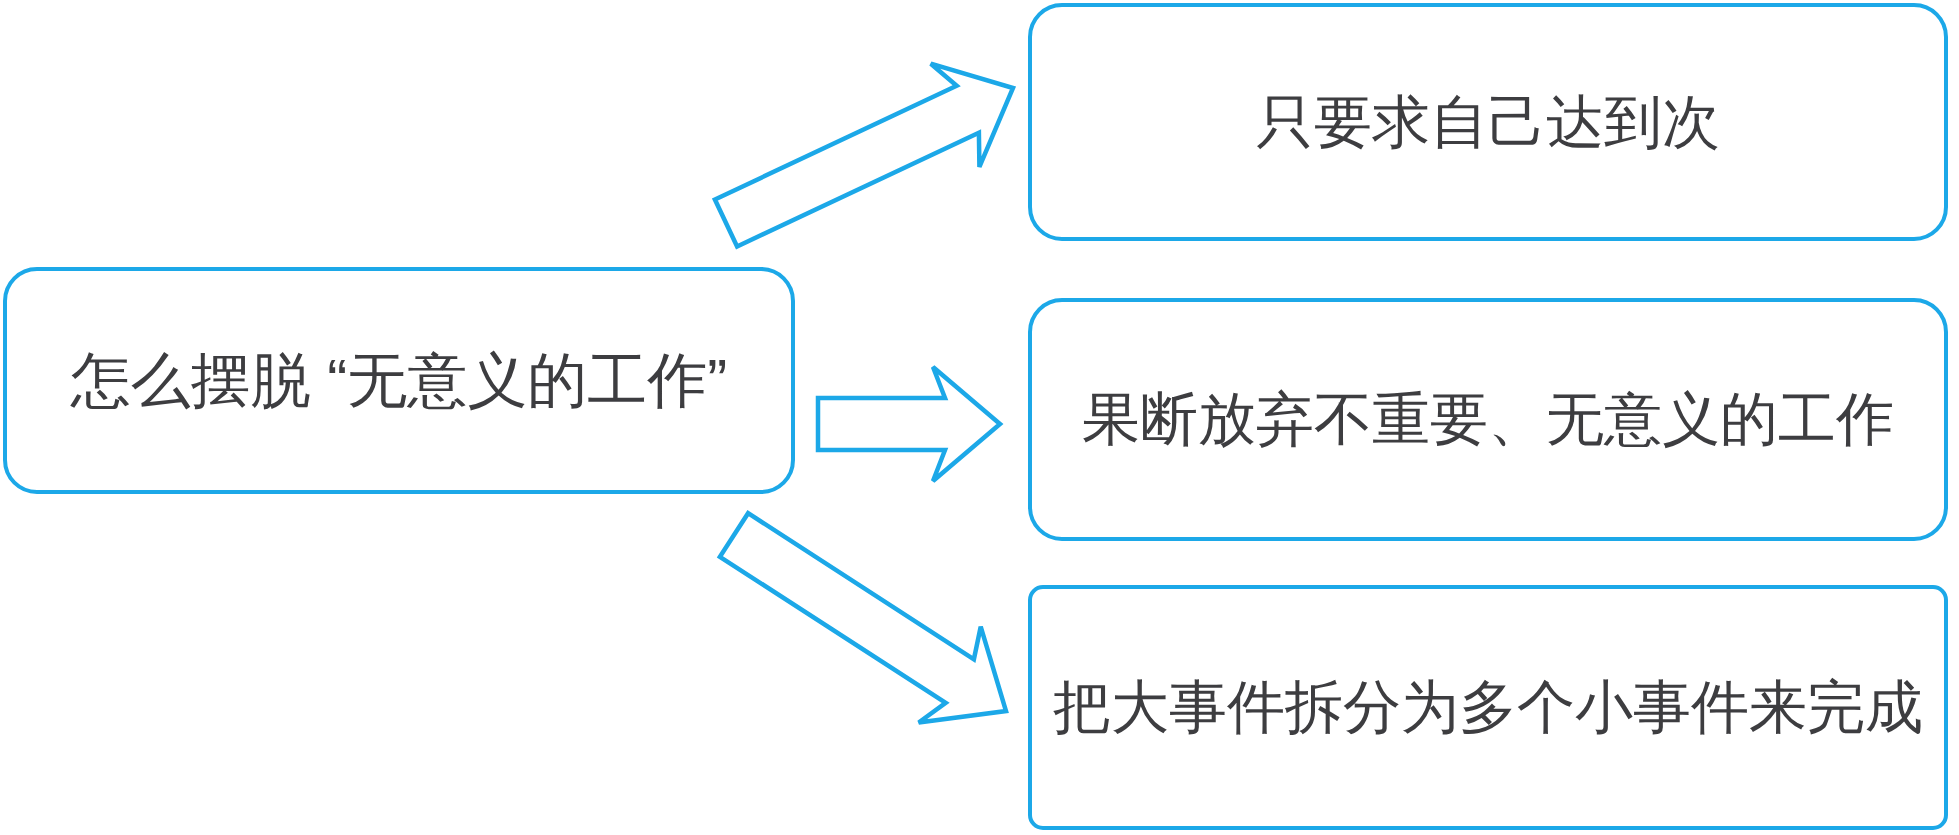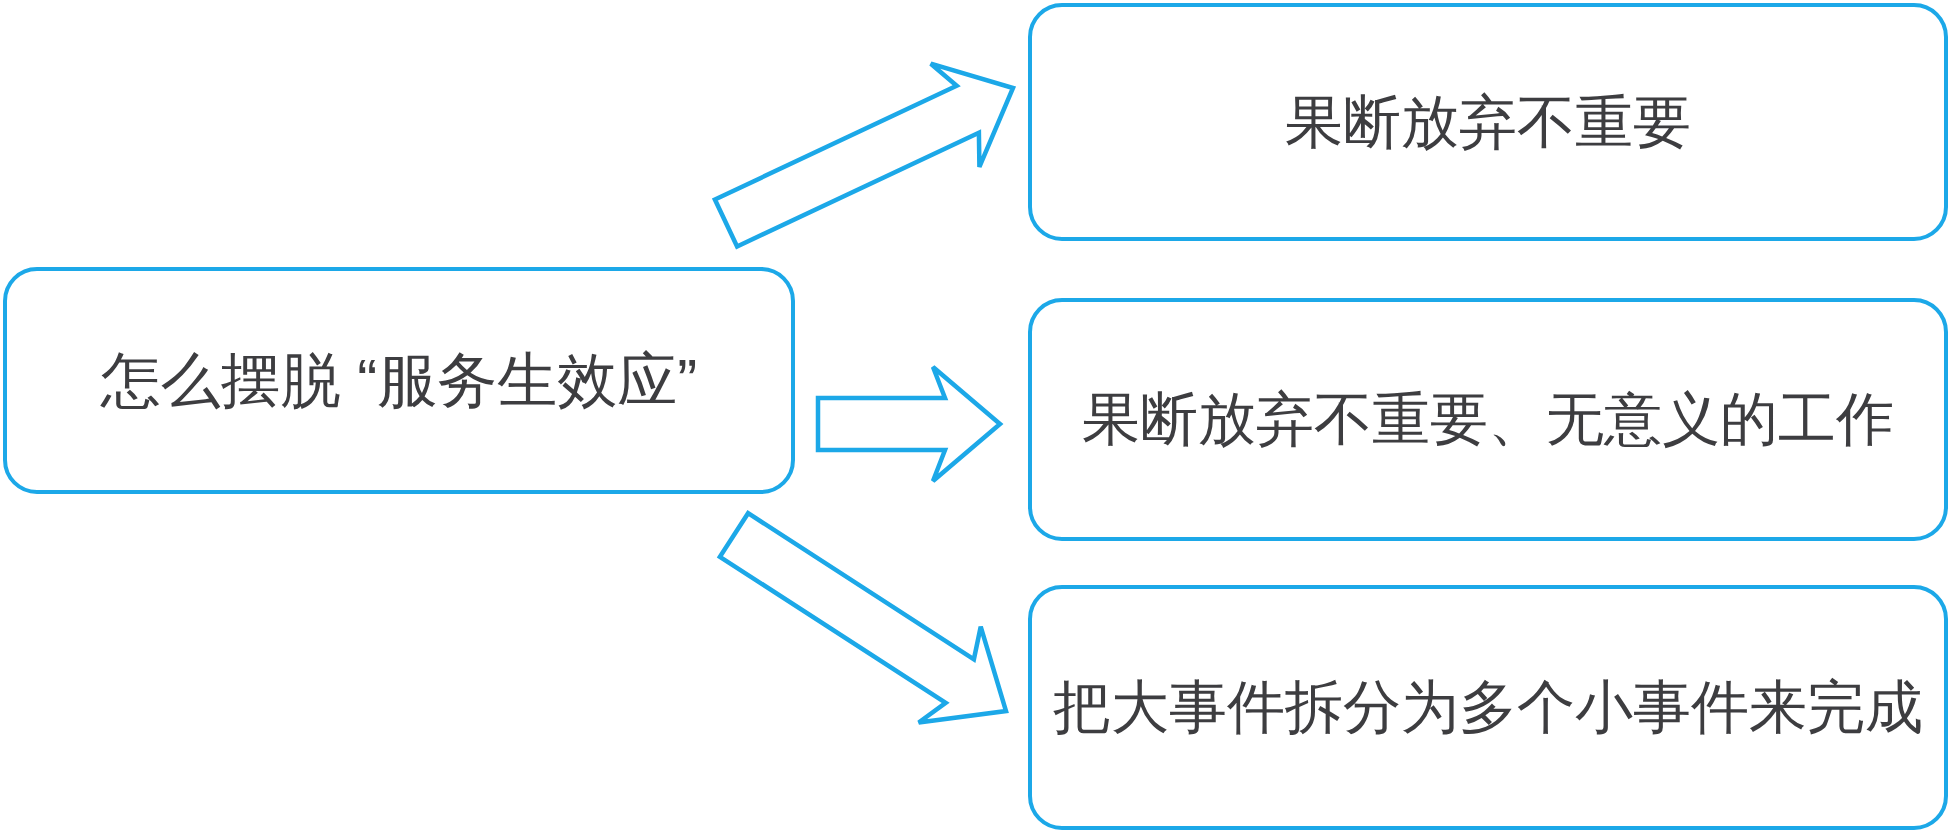--- a/index.html
+++ b/index.html
@@ -28,46 +28,46 @@
     line-height:1.15;
     white-space:nowrap;
   }
   .root-node{
     left:3px;top:267px;width:792px;height:227px;
     font-size:60px;
   }
   .branch-node{left:1028px;width:920px;font-size:58px;}
   .branch-1{top:3px;height:238px;}
   .branch-2{top:298px;height:243px;}
-  .branch-3{top:585px;height:245px;}
+  .branch-3{top:585px;height:245px;border-radius:15px;}
   .arrow-layer{position:absolute;left:0;top:0;width:1959px;height:835px;}
   .arrow{
     fill:var(--node-fill);
     stroke:var(--accent);
     stroke-width:4.5px;
     stroke-linejoin:miter;
   }
 </style>
 </head>
 <body>
 
 <div class="canvas">
 
   <svg class="arrow-layer" viewBox="0 0 1959 835" xmlns="http://www.w3.org/2000/svg" aria-hidden="true">
     <path class="arrow" d="M 737.1,246.5 L 978.9,132.8 L 979.4,166.9 L 1013,88 L 930.8,63.7 L 956.7,85.8 L 714.9,199.5 Z"></path>
     <path class="arrow" d="M 818,450 L 945,450 L 933,481 L 1000,424 L 933,367 L 945,398 L 818,398 Z"></path>
     <path class="arrow" d="M 719.9,556.8 L 945.7,702.9 L 918.7,722.5 L 1006,711 L 980.7,626.7 L 973.9,659.3 L 748.1,513.2 Z"></path>
   </svg>
 
   <div class="node root-node">
-    <span>怎么摆脱 “服务生效应”</span>
+    <span>怎么摆脱 “无意义的工作”</span>
   </div>
 
   <div class="node branch-node branch-1">
-    <span>果断放弃不重要</span>
+    <span>只要求自己达到次</span>
   </div>
 
   <div class="node branch-node branch-2">
     <span>果断放弃不重要、无意义的工作</span>
   </div>
 
   <div class="node branch-node branch-3">
     <span>把大事件拆分为多个小事件来完成</span>
   </div>
 

